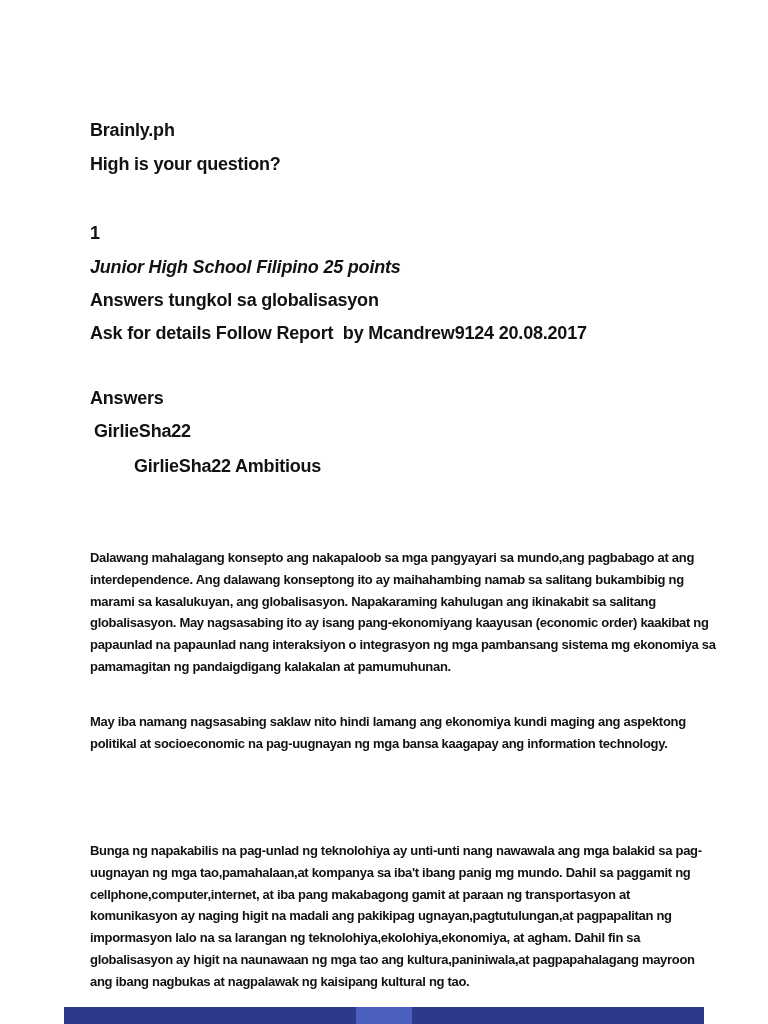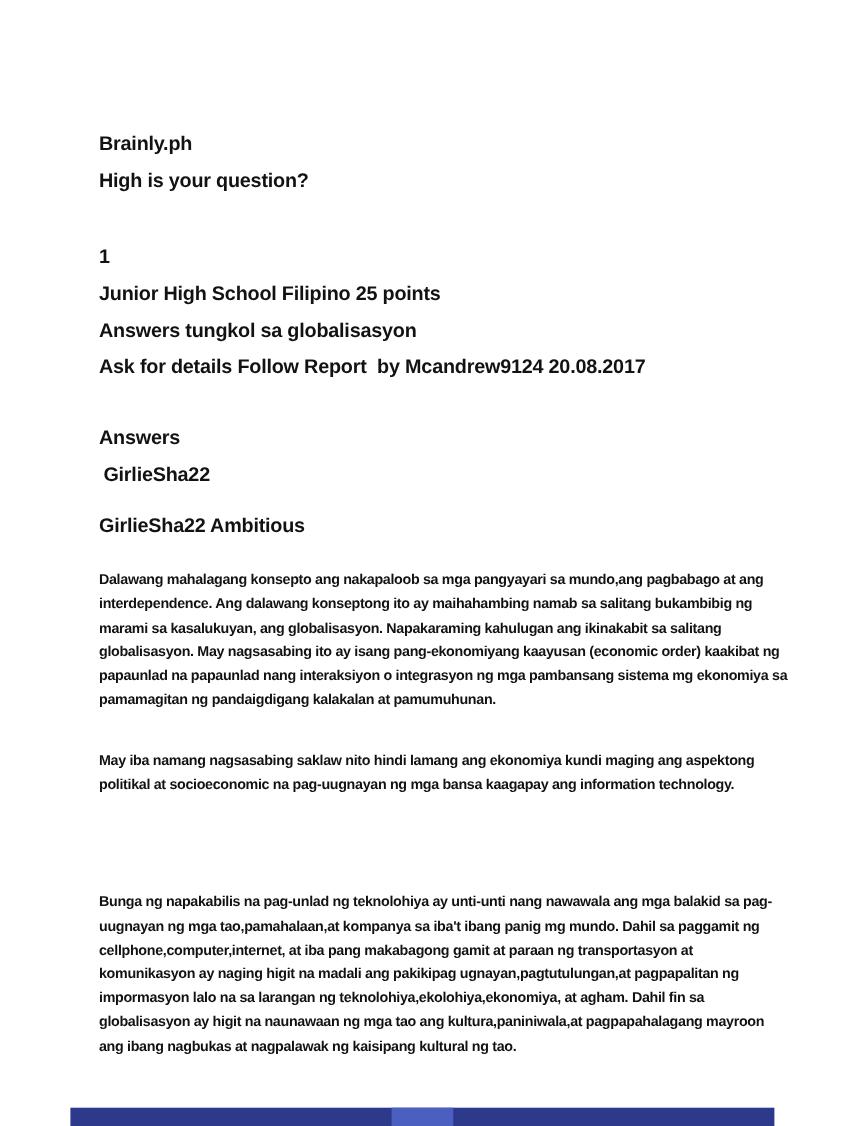--- a/index.html
+++ b/index.html
@@ -28,20 +28,21 @@
   .site-title {
     font-weight: 700;
   }
   .para {
     font-size: 13px;
     font-weight: 600;
     line-height: 21.8px;
     letter-spacing: -0.3px;
     white-space: pre-line;
     width: 660px;
+    margin-top: 31px;
   }
   .footer-bar {
     position: absolute;
     left: 64px;
     bottom: 0;
     width: 640px;
     height: 17px;
     display: flex;
     justify-content: center;
     align-items: stretch;
@@ -53,31 +54,31 @@
 </style>
 </head>
 <body>
 
 <div class="abs line site-title" style="top:120px;">Brainly.ph</div>
 
 <div class="abs line" style="top:154px;">High is your question?</div>
 
 <div class="abs line" style="top:223px;">1</div>
 
-<div class="abs line" style="top:257px;">Junior High School Filipino 25 points</div>
+<div class="abs line" style="top:257px;font-style:italic;">Junior High School Filipino 25 points</div>
 
 <div class="abs line" style="top:290px;">Answers tungkol sa globalisasyon</div>
 
 <div class="abs line" style="top:323px;">Ask for details Follow Report  by Mcandrew9124 20.08.2017</div>
 
 <div class="abs line" style="top:388px;">Answers</div>
 
 <div class="abs line" style="top:421px;left:94px;">GirlieSha22</div>
 
-<div class="abs line" style="top:468px;">GirlieSha22 Ambitious</div>
+<div class="abs line" style="top:456px;margin-left:44px;">GirlieSha22 Ambitious</div>
 
 <div class="abs para" style="top:516px;">Dalawang mahalagang konsepto ang nakapaloob sa mga pangyayari sa mundo,ang pagbabago at ang
 interdependence. Ang dalawang konseptong ito ay maihahambing namab sa salitang bukambibig ng
 marami sa kasalukuyan, ang globalisasyon. Napakaraming kahulugan ang ikinakabit sa salitang
 globalisasyon. May nagsasabing ito ay isang pang-ekonomiyang kaayusan (economic order) kaakibat ng
 papaunlad na papaunlad nang interaksiyon o integrasyon ng mga pambansang sistema mg ekonomiya sa
 pamamagitan ng pandaigdigang kalakalan at pamumuhunan.</div>
 
 <div class="abs para" style="top:680px;">May iba namang nagsasabing saklaw nito hindi lamang ang ekonomiya kundi maging ang aspektong
 politikal at socioeconomic na pag-uugnayan ng mga bansa kaagapay ang information technology.</div>

